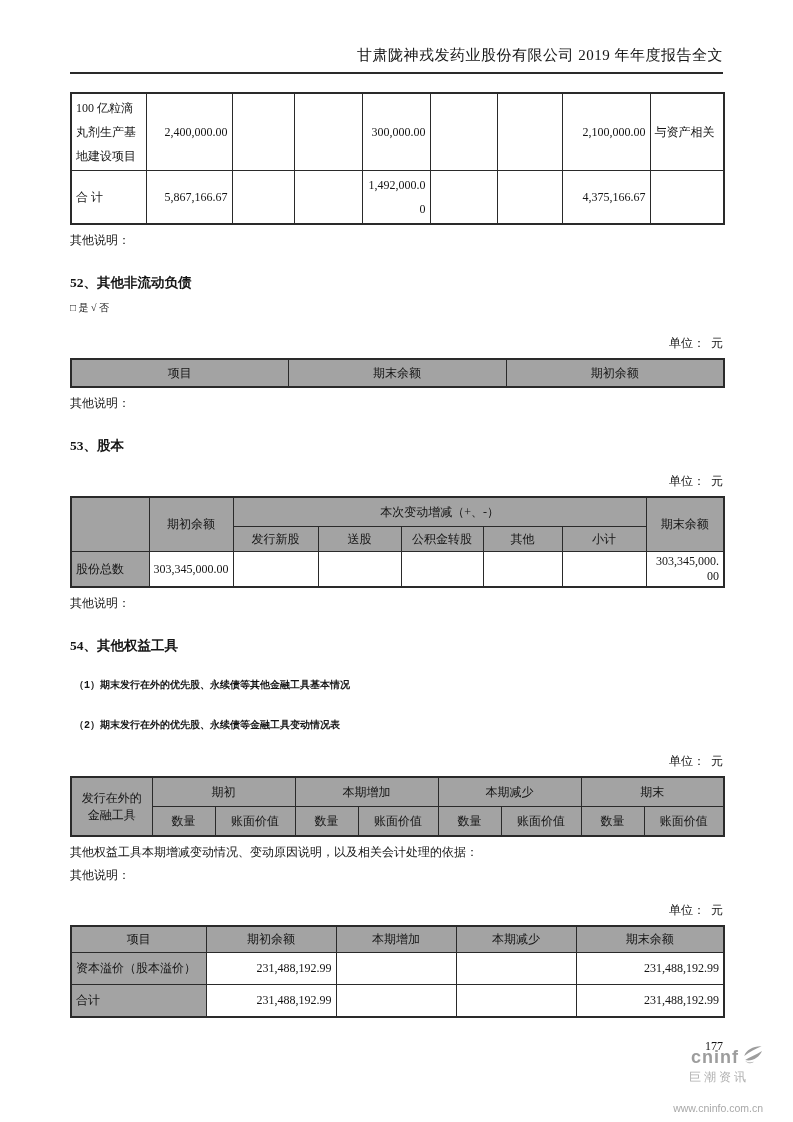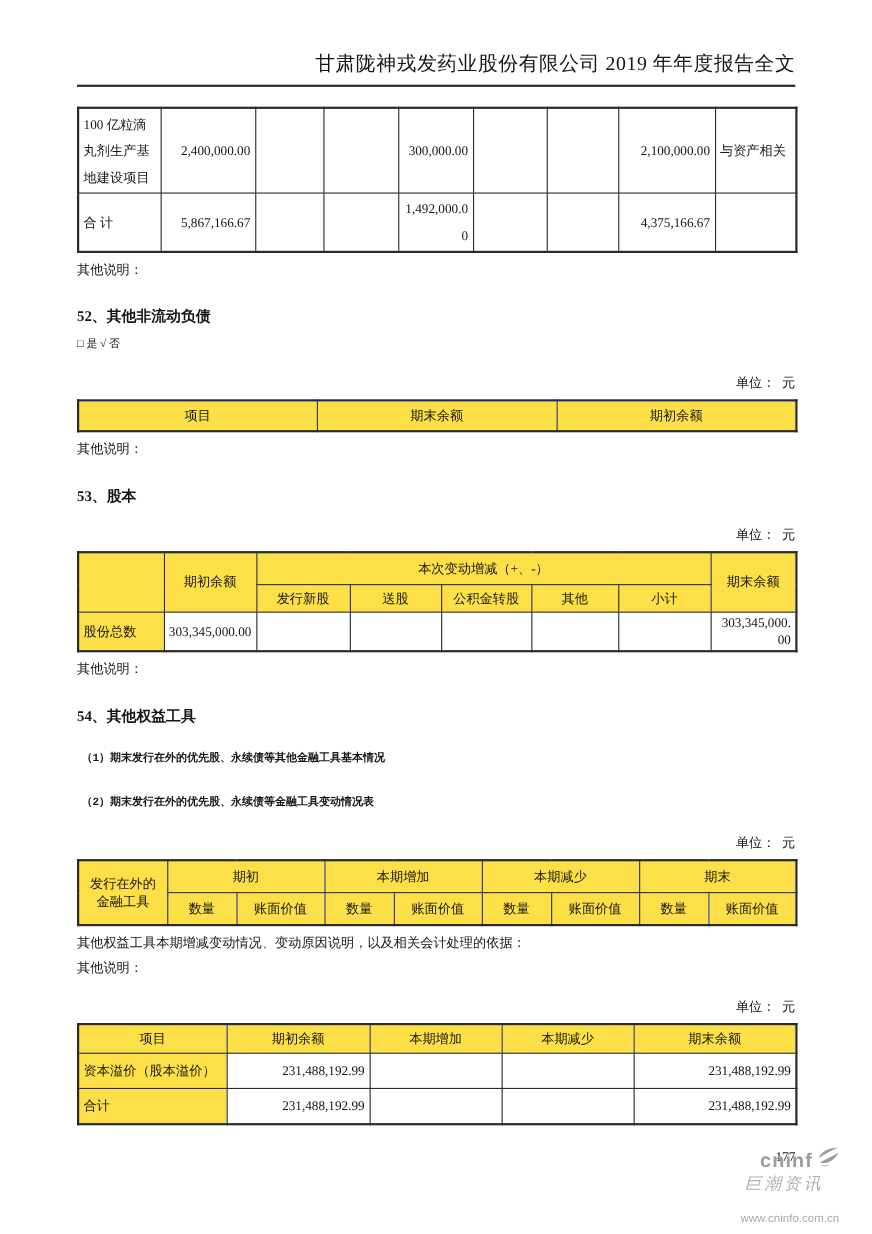--- a/index.html
+++ b/index.html
@@ -8,35 +8,35 @@
     width:793px;height:1122px;
     background:#ffffff;
     font-family:"Liberation Serif","DejaVu Serif",serif;
     color:#151515;
     overflow:hidden;
   }
   .content{margin:0 70px;width:653px;}
   .doc-header{
     padding-top:46px;padding-bottom:7px;
     text-align:right;
-    font-size:18px;letter-spacing:.5px;
+    font-size:15px;letter-spacing:.5px;
     border-bottom:2px solid #2a2a2a;
   }
   table{
     border-collapse:collapse;table-layout:fixed;
     width:653px;border:2px solid #2a2a2a;
   }
   td,th{
     border:1px solid #2a2a2a;
     font-size:12px;font-weight:normal;
     padding:2px 4px;
     overflow:hidden;word-break:break-all;
     vertical-align:middle;
   }
-  .gray{background:#fde047;}
+  .gray{background:#a3a3a3;}
   .num{text-align:right;}
   .ctr{text-align:center;}
   .lft{text-align:left;}
   .t1{margin-top:18px;}
   .t1 td{line-height:24px;}
   .row-tall{height:76px;}
   .row-sum{height:27px;}
   .note{font-size:12px;margin:7px 0 0 0;line-height:16px;}
   .sec-h{font-size:13.5px;font-weight:bold;margin:26px 0 0 0;line-height:17px;}
   .sub-h{font-size:10px;font-weight:bold;margin:23px 0 0 4px;line-height:17px;font-family:Liberation Mono, monospace;}
@@ -52,21 +52,21 @@
   .t55 th{height:21px;}
   .t55 td{height:27px;}
   .pageno{font-size:12px;text-align:right;margin-top:21px;}
   .cninfo{
     position:absolute;right:30px;bottom:8px;
     text-align:right;color:#a4a4a4;
     font-family:"Liberation Sans","DejaVu Sans",sans-serif;
   }
   .cninfo .brand-row{display:flex;align-items:center;justify-content:flex-end;gap:2px;}
   .cninfo .brand{font-size:18px;font-weight:bold;color:#9d9d9d;letter-spacing:1px;line-height:18px;}
-  .cninfo .sub{font-size:15px;letter-spacing:3px;color:#b0b0b0;margin-top:0px;margin-right:14px;font-style:italic;}
+  .cninfo .sub{font-size:12px;letter-spacing:3px;color:#b0b0b0;margin-top:0px;margin-right:14px;}
   .cninfo .url{font-size:10.5px;color:#a8a8a8;margin-top:16px;}
 </style>
 </head>
 <body>
 
 <div class="page">
   <div class="content">
 
     <div class="doc-header">
       <span>甘肃陇神戎发药业股份有限公司 2019 年年度报告全文</span>

